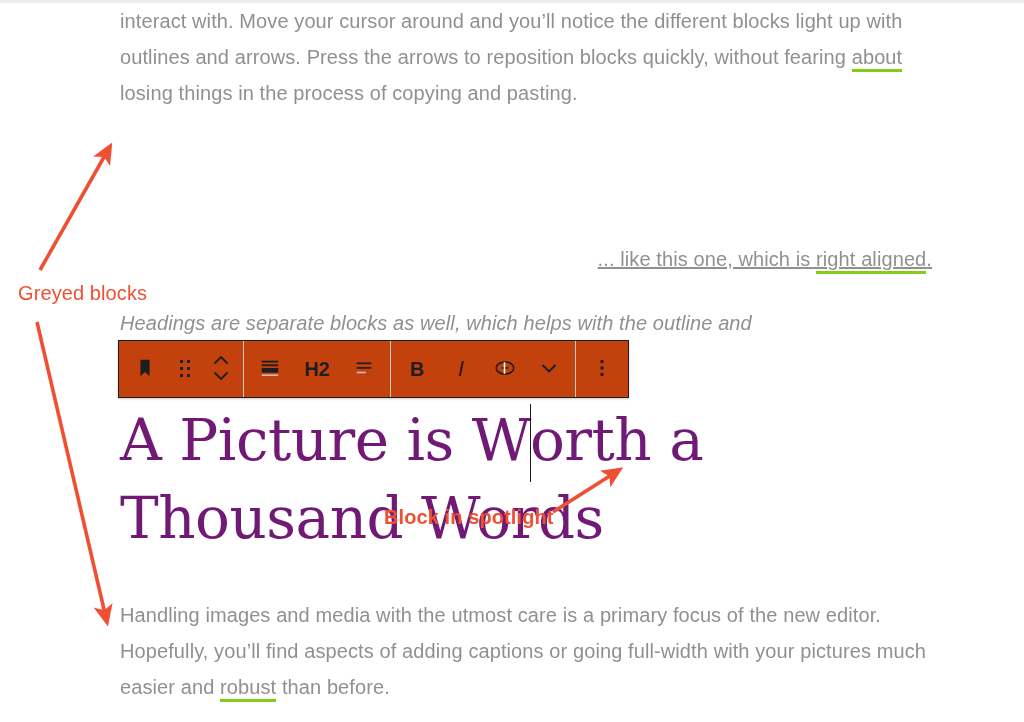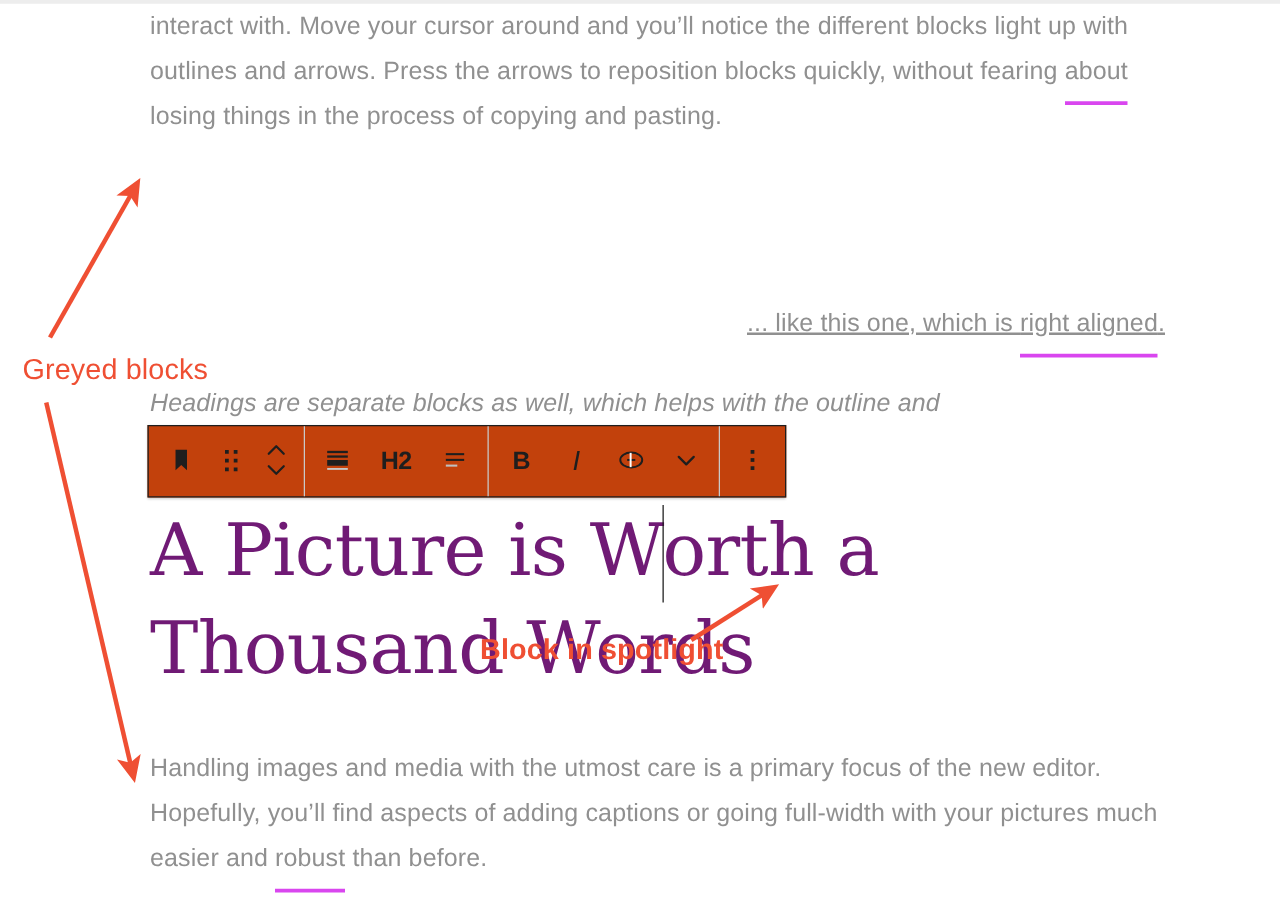--- a/index.html
+++ b/index.html
@@ -49,22 +49,22 @@
   .p-right  { top: 241px; text-align: right; text-decoration: underline; }
   .p-head-note { top: 305px; font-style: italic; }
   .p-last   { top: 597px; }
 
   .strong-text {
     font-weight: bold;
     color: #5a5a5a;
   }
 
   .spell-underline {
-    border-bottom: 3px solid #d946ef;
-    padding-bottom: 13px;
+    border-bottom: 3px solid #84cc16;
+    padding-bottom: 1px;
   }
 
   
   .heading-block {
     position: absolute;
     left: 120px;
     top: 404px;
     width: 812px;
     font-family: "DejaVu Serif", "Liberation Serif", serif;
     font-weight: 400;
@@ -142,21 +142,21 @@
     width: 3px;
     height: 3px;
     background: #1e1e1e;
   }
 
   
   .annotation {
     position: absolute;
     color: #ef4f33;
     font-family: "Liberation Sans", sans-serif;
-    font-size: 23px;
+    font-size: 20px;
     letter-spacing: 0.1px;
     white-space: nowrap;
   }
   .ann-greyed { left: 18px; top: 282px; }
   .ann-spotlight { left: 384px; top: 506px; font-weight: bold; }
 
   .arrow-layer {
     position: absolute;
     top: 0; left: 0;
     width: 1024px;

